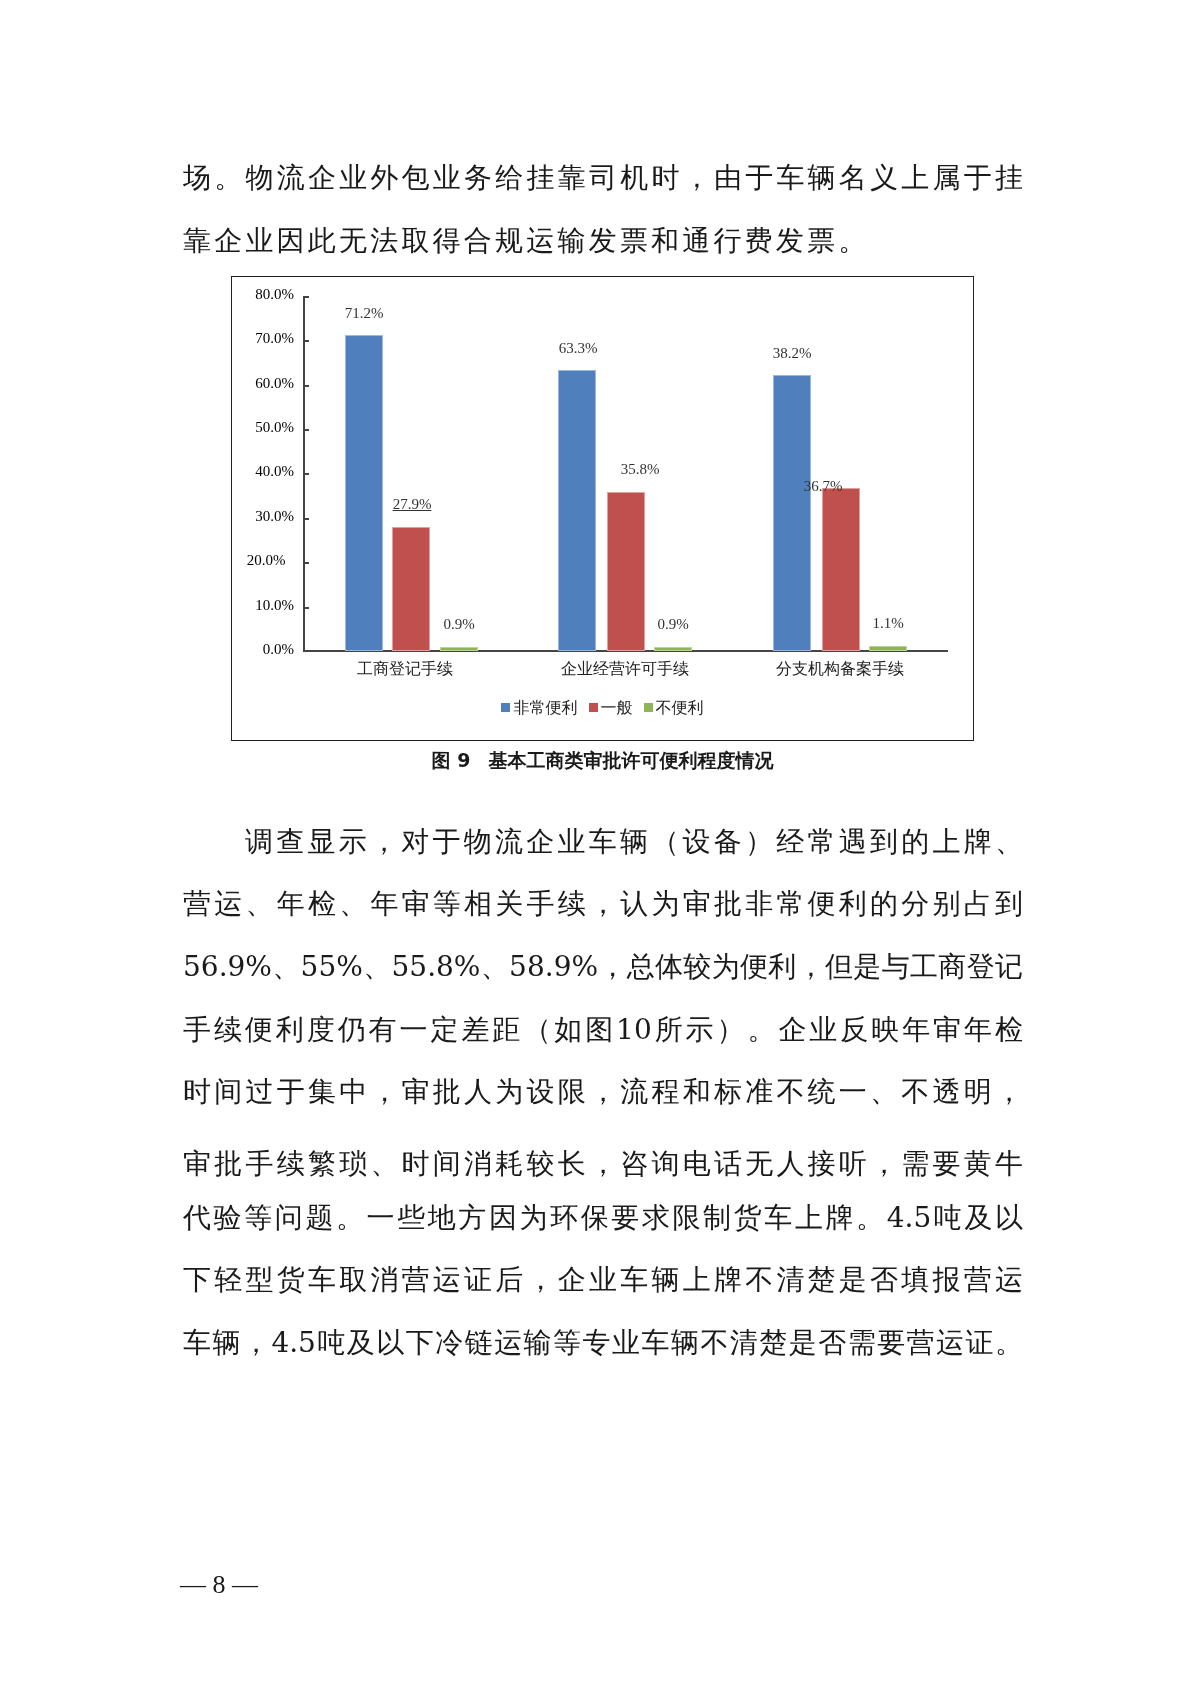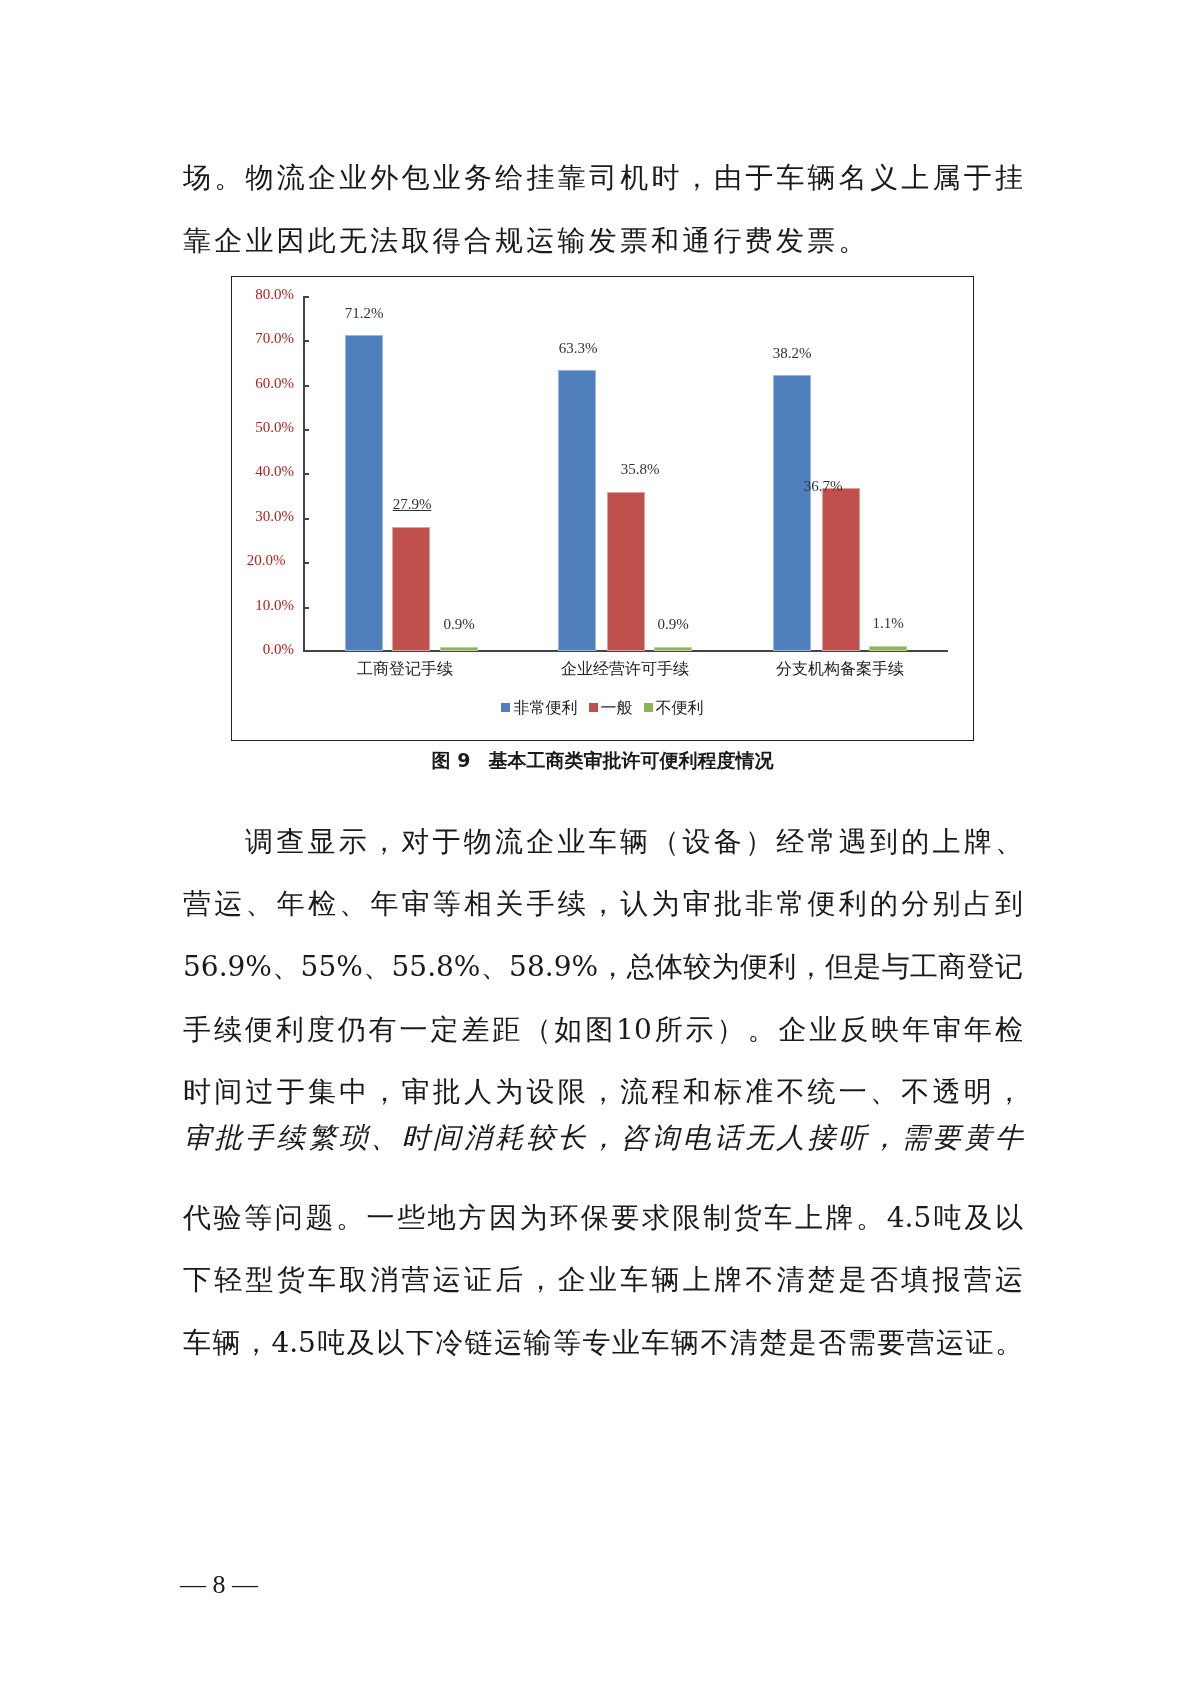--- a/index.html
+++ b/index.html
@@ -15,21 +15,21 @@
   .justify { text-align: justify; text-align-last: justify; letter-spacing: 0; }
   .chart-frame {
     position: absolute; left: 231px; top: 276px; width: 743px; height: 465px;
     border: 1.5px solid #222; box-sizing: border-box; background: #fff;
   }
   .y-axis-line { position: absolute; left: 303px; top: 296px; width: 1.5px; height: 355px; background: #444; }
   .x-axis-line { position: absolute; left: 303px; top: 650px; width: 645px; height: 1.5px; background: #444; }
   .tick { position: absolute; left: 303px; width: 6px; height: 1.5px; background: #444; }
   .ytick-label {
     position: absolute; left: 238px; width: 56px; text-align: right;
-    font-size: 15px; color: #b91c1c; font-family: "Liberation Serif", serif;
+    font-size: 15px; color: #000000; font-family: "Liberation Serif", serif;
   }
   .bar { position: absolute; width: 38px; box-sizing: border-box; }
   .bar.blue { background: #4f7fbd; border: 1px solid #9db7dc; }
   .bar.red { background: #c0504d; border: 1px solid #e0a09e; }
   .bar.green { background: #8db457; border: 1px solid #bcd39a; }
   .bar-label {
     position: absolute; width: 70px; text-align: center; font-size: 15px; color: #333;
     font-family: "Liberation Serif", serif;
   }
   .cat-label {
@@ -125,19 +125,19 @@
 <div class="caption">
   <span class="fig-num">图 9</span><span>基本工商类审批许可便利程度情况</span>
 </div>
 
 <div>
   <div class="para-line justify" style="top:822px; left:245px; width:778px;">调查显示，对于物流企业车辆（设备）经常遇到的上牌、</div>
   <div class="para-line justify" style="top:884px;">营运、年检、年审等相关手续，认为审批非常便利的分别占到</div>
   <div class="para-line justify" style="top:947px;">56.9%、55%、55.8%、58.9%，总体较为便利，但是与工商登记</div>
   <div class="para-line justify" style="top:1010px;">手续便利度仍有一定差距（如图10所示）。企业反映年审年检</div>
   <div class="para-line justify" style="top:1072px;">时间过于集中，审批人为设限，流程和标准不统一、不透明，</div>
-  <div class="para-line justify" style="top:1118px;font-style:italic;">审批手续繁琐、时间消耗较长，咨询电话无人接听，需要黄牛</div>
+  <div class="para-line justify" style="top:1144px;">审批手续繁琐、时间消耗较长，咨询电话无人接听，需要黄牛</div>
   <div class="para-line justify" style="top:1198px;">代验等问题。一些地方因为环保要求限制货车上牌。4.5吨及以</div>
   <div class="para-line justify" style="top:1260px;">下轻型货车取消营运证后，企业车辆上牌不清楚是否填报营运</div>
   <div class="para-line justify" style="top:1323px;">车辆，4.5吨及以下冷链运输等专业车辆不清楚是否需要营运证。</div>
 </div>
 
 <div class="page-number">— 8 —</div>
 
 </body></html>

